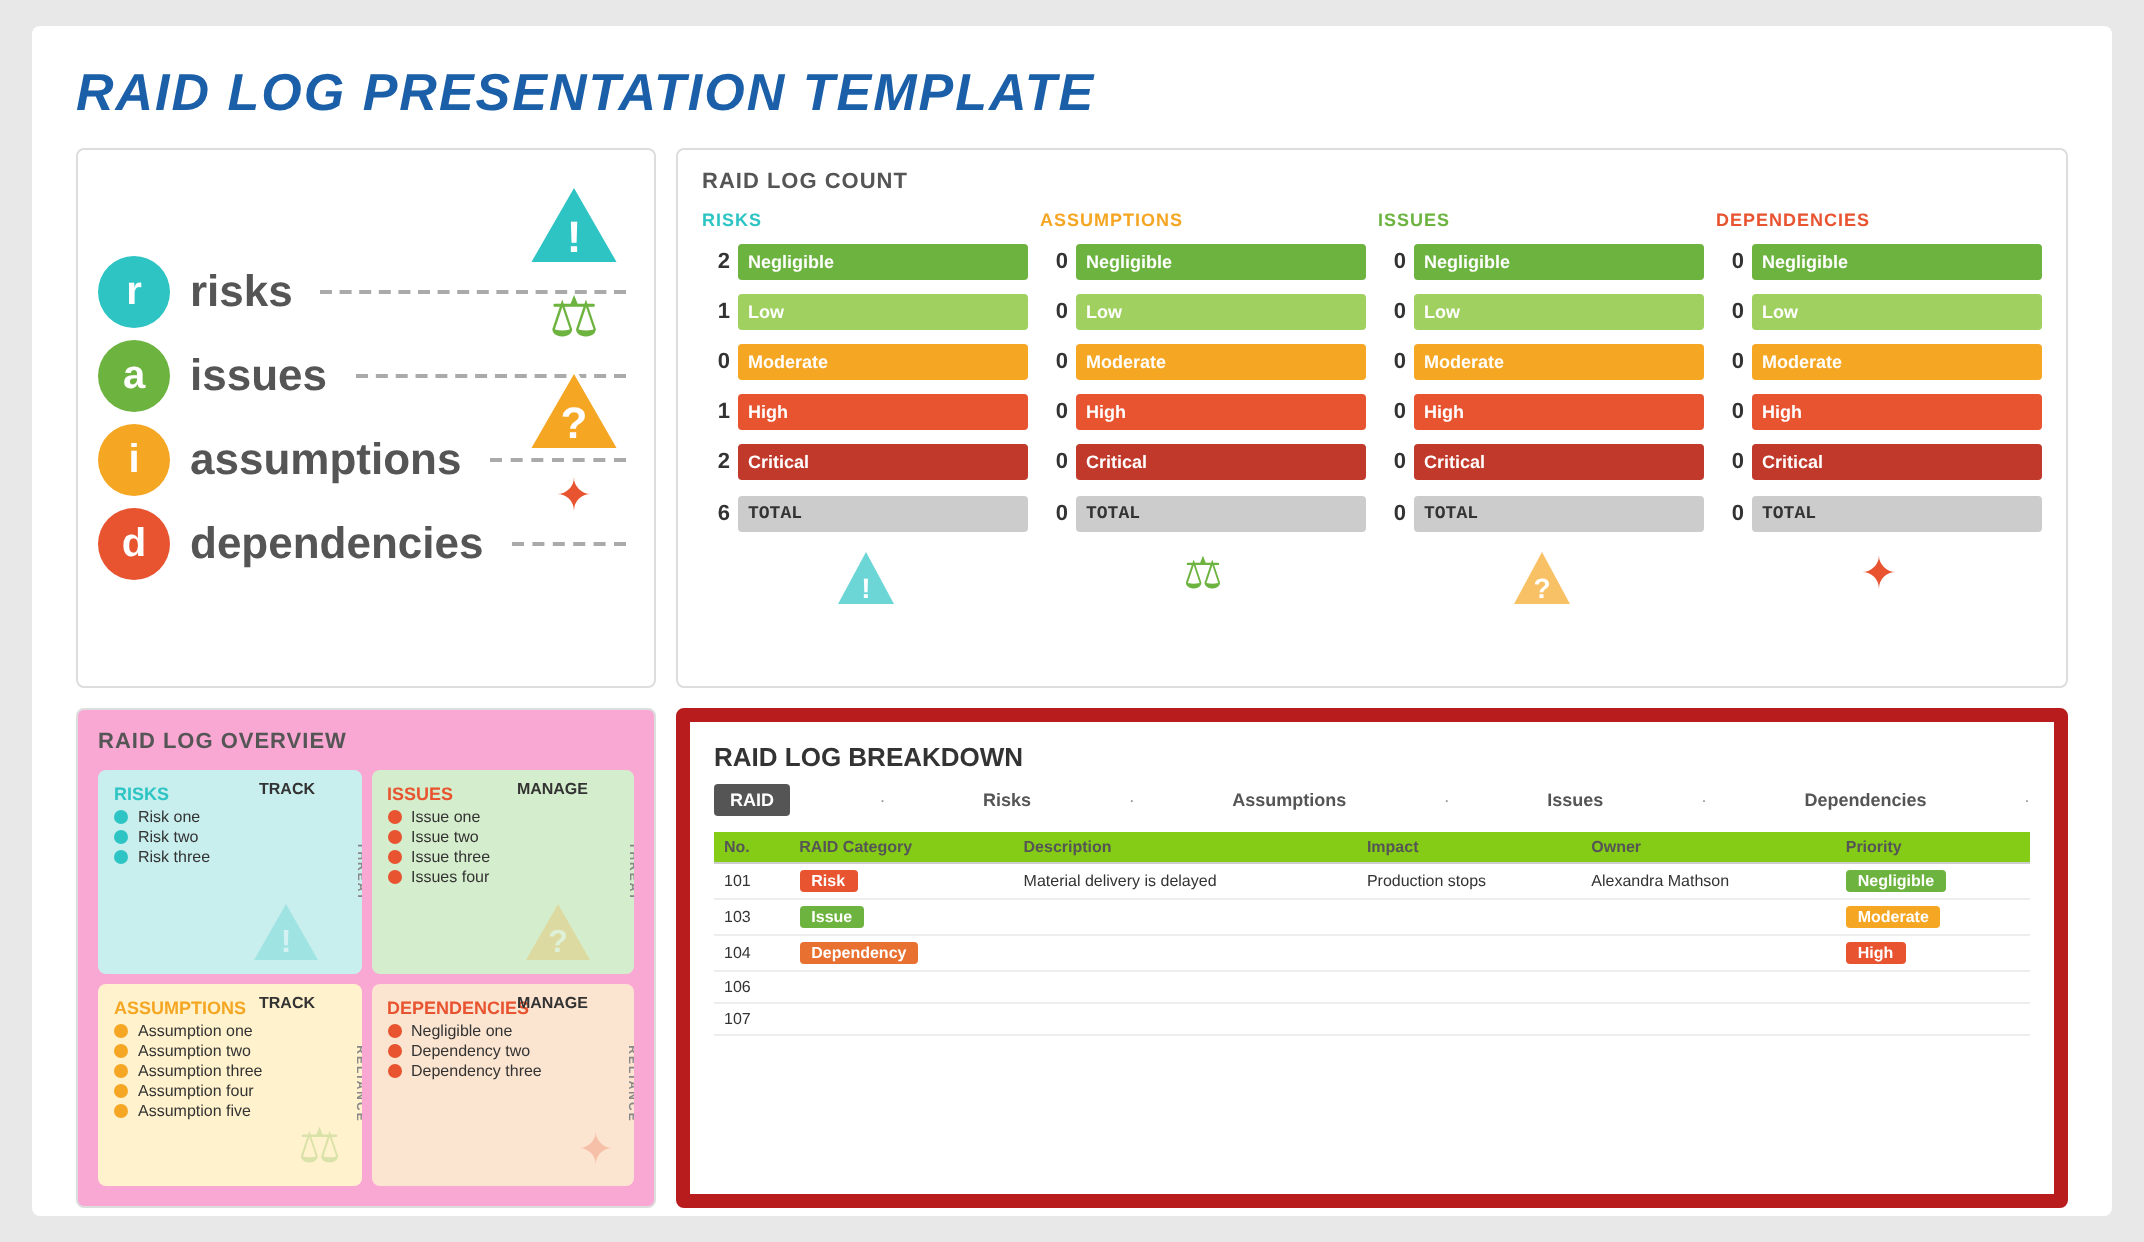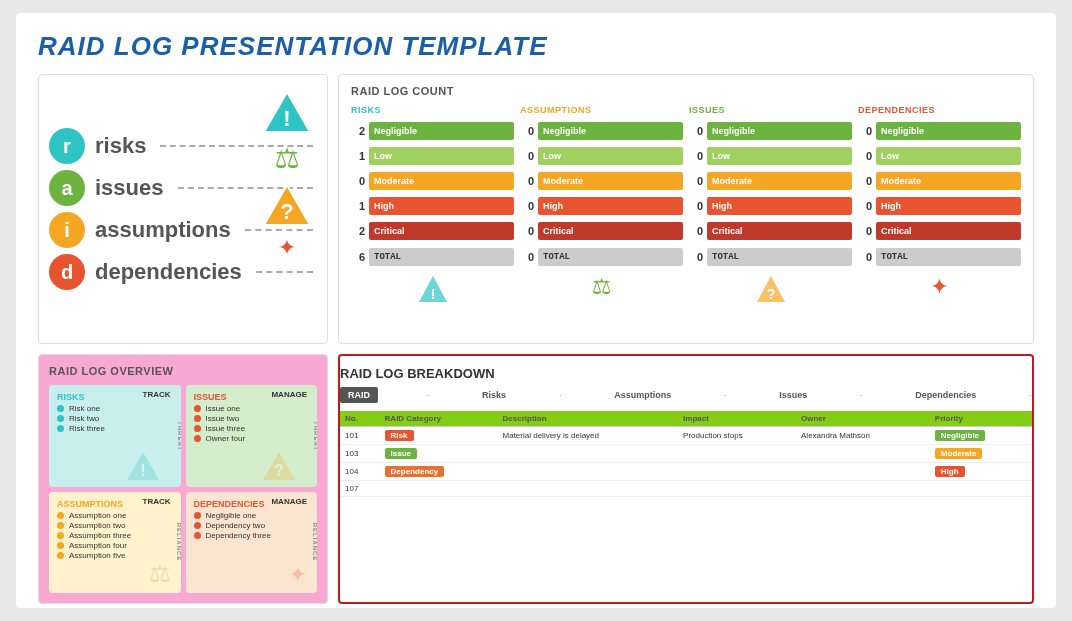--- a/index.html
+++ b/index.html
@@ -180,21 +180,21 @@
     }
     .overview-cell-title {
       font-size: 9px;
       font-weight: 700;
       color: #333;
       margin-bottom: 2px;
     }
     .overview-cell-action {
       position: absolute;
       top: 5px;
-      right: 10px;
+      right: 23px;
       font-size: 8px;
       font-weight: 700;
       color: #333;
     }
     .overview-item {
       display: flex;
       align-items: center;
       gap: 5px;
       font-size: 8px;
       color: #333;
@@ -203,23 +203,23 @@
     .overview-dot {
       width: 7px;
       height: 7px;
       border-radius: 50%;
       flex-shrink: 0;
     }
 
     
     .raid-breakdown {
       background: white;
-      border: 2px solid #b91c1c;
+      border: 7px solid #b91c1c;
       border-radius: 4px;
-      padding: 10px 0;
+      padding: 10px 12px;
     }
     .breakdown-title {
       font-size: 13px;
       font-weight: 900;
       color: #333;
       margin-bottom: 6px;
     }
     .breakdown-tabs {
       display: flex;
       align-items: center;
@@ -509,21 +509,21 @@
           <div class="overview-item">
             <div class="overview-dot" style="background:#e85330;"></div>
             <span>Issue two</span>
           </div>
           <div class="overview-item">
             <div class="overview-dot" style="background:#e85330;"></div>
             <span>Issue three</span>
           </div>
           <div class="overview-item">
             <div class="overview-dot" style="background:#e85330;"></div>
-            <span>Owner four</span>
+            <span>Issues four</span>
           </div>
           <svg style="position:absolute; bottom:5px; right:20px; opacity:0.25;" width="36" height="32" viewBox="0 0 36 32">
             <polygon points="18,2 34,30 2,30" fill="#f5a623"></polygon>
             <text x="18" y="26" text-anchor="middle" fill="white" font-size="16" font-weight="900">?</text>
           </svg>
           <div style="position:absolute; right:-14px; top:50%; transform:translateY(-50%) rotate(90deg); font-size:6px; font-weight:700; color:#888; letter-spacing:1px; white-space:nowrap;">THREAT</div>
         </div>
 
         <div class="overview-cell" style="background:#fff2cc;">
           <div class="overview-cell-title col-orange">ASSUMPTIONS</div>
@@ -620,20 +620,28 @@
           </tr>
           <tr>
             <td>104</td>
             <td><span class="category-badge" style="background:#e87030;">Dependency</span></td>
             <td></td>
             <td></td>
             <td></td>
             <td><span class="priority-badge" style="background:#e85330;">High</span></td>
           </tr>
           <tr>
+            <td>106</td>
+            <td></td>
+            <td></td>
+            <td></td>
+            <td></td>
+            <td></td>
+          </tr>
+          <tr>
             <td>107</td>
             <td></td>
             <td></td>
             <td></td>
             <td></td>
             <td></td>
           </tr>
         </tbody>
       </table>
     </div>

